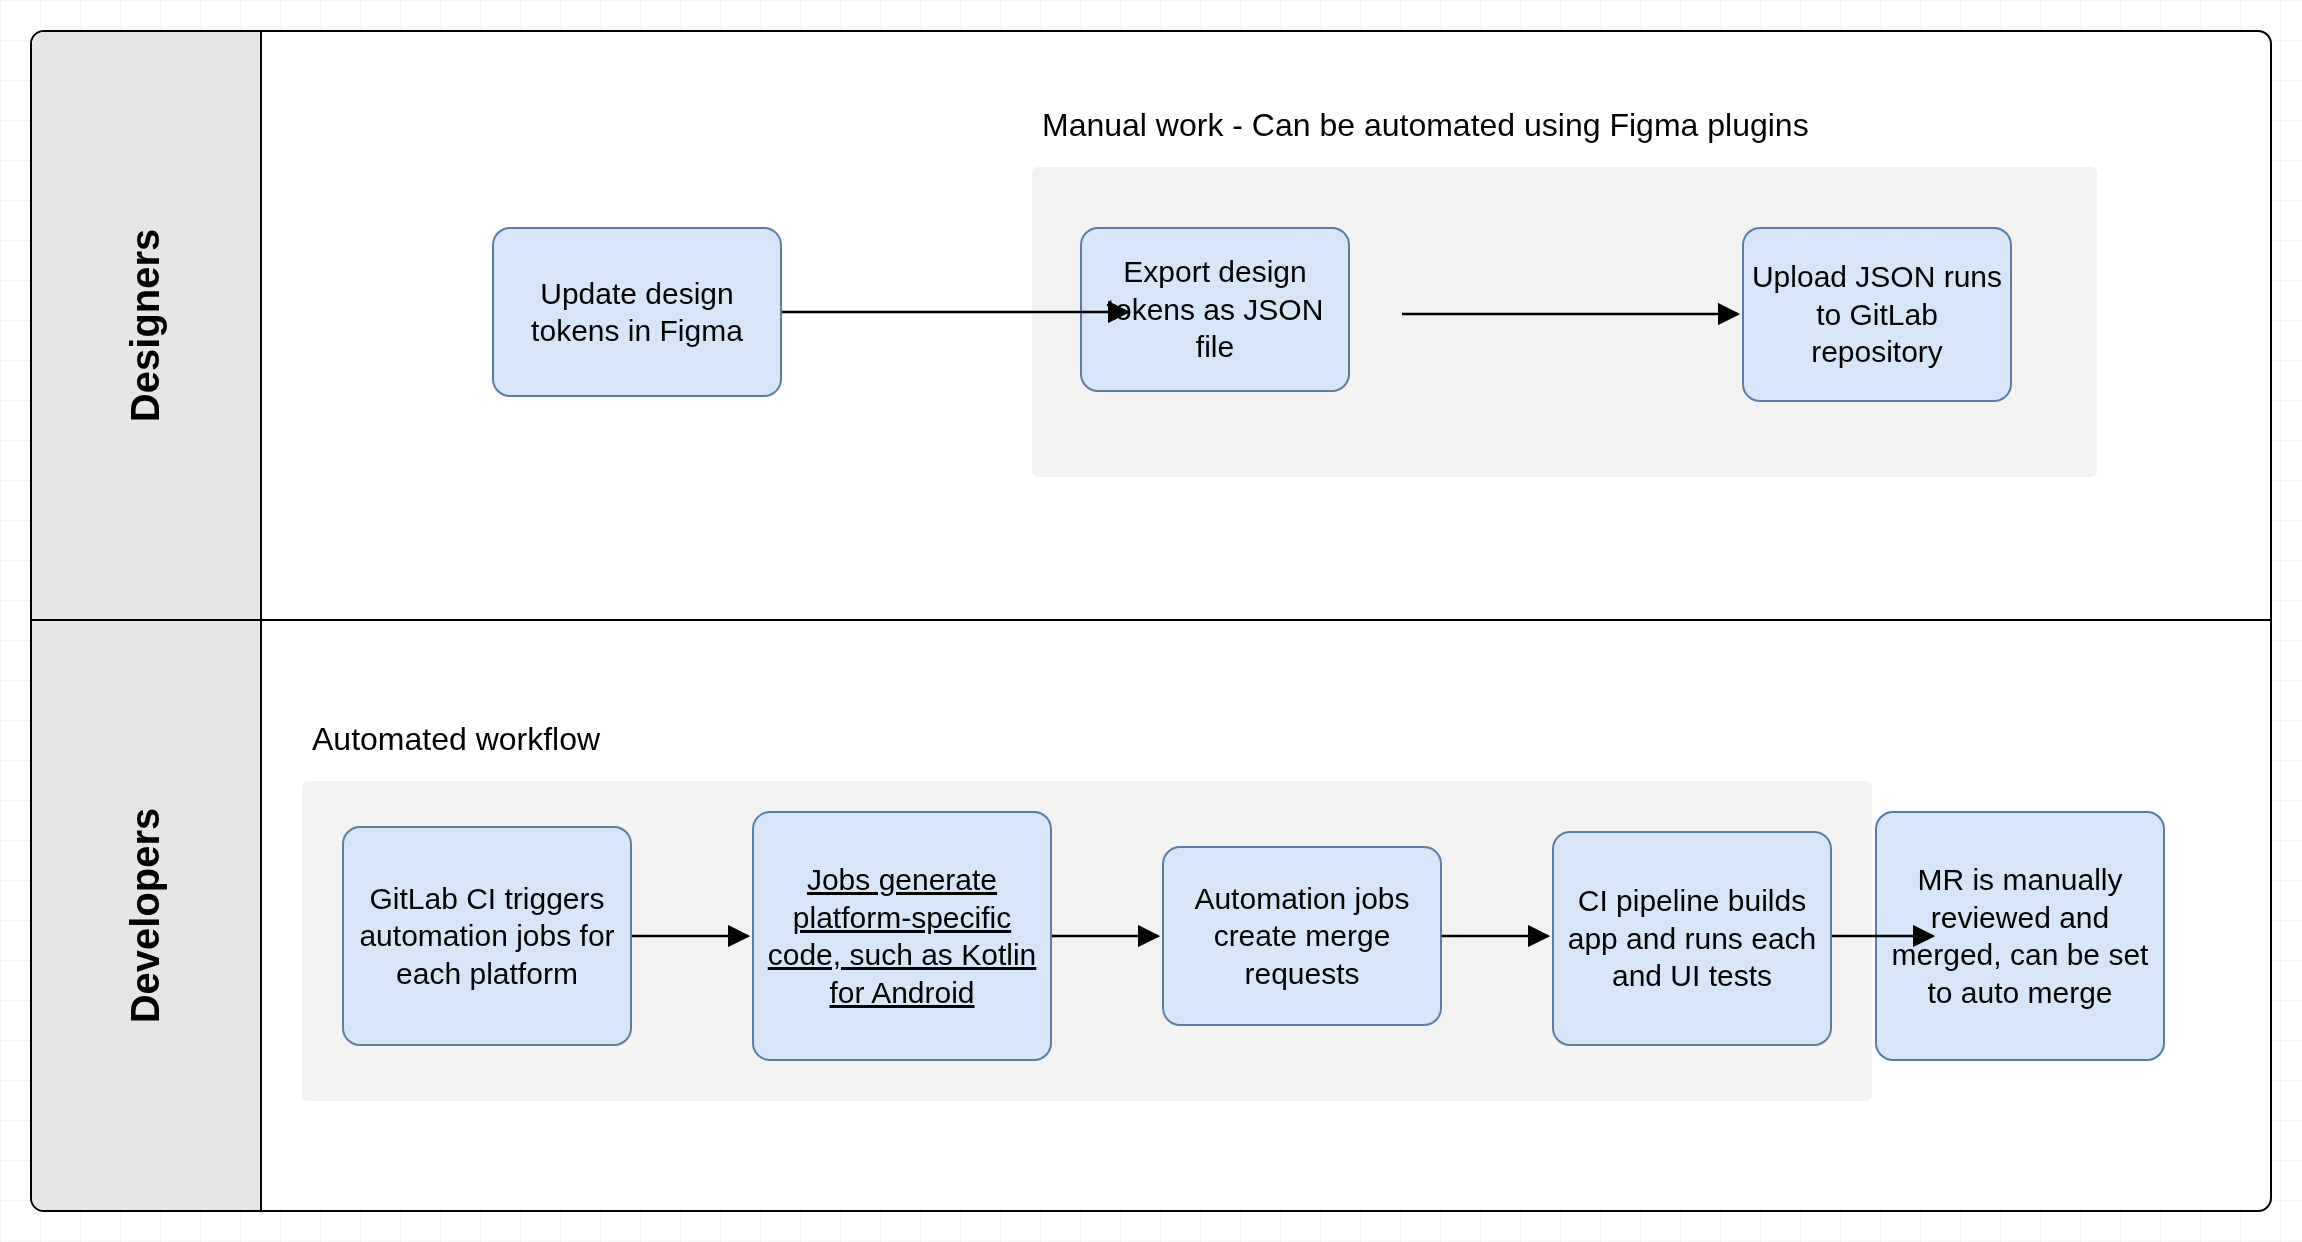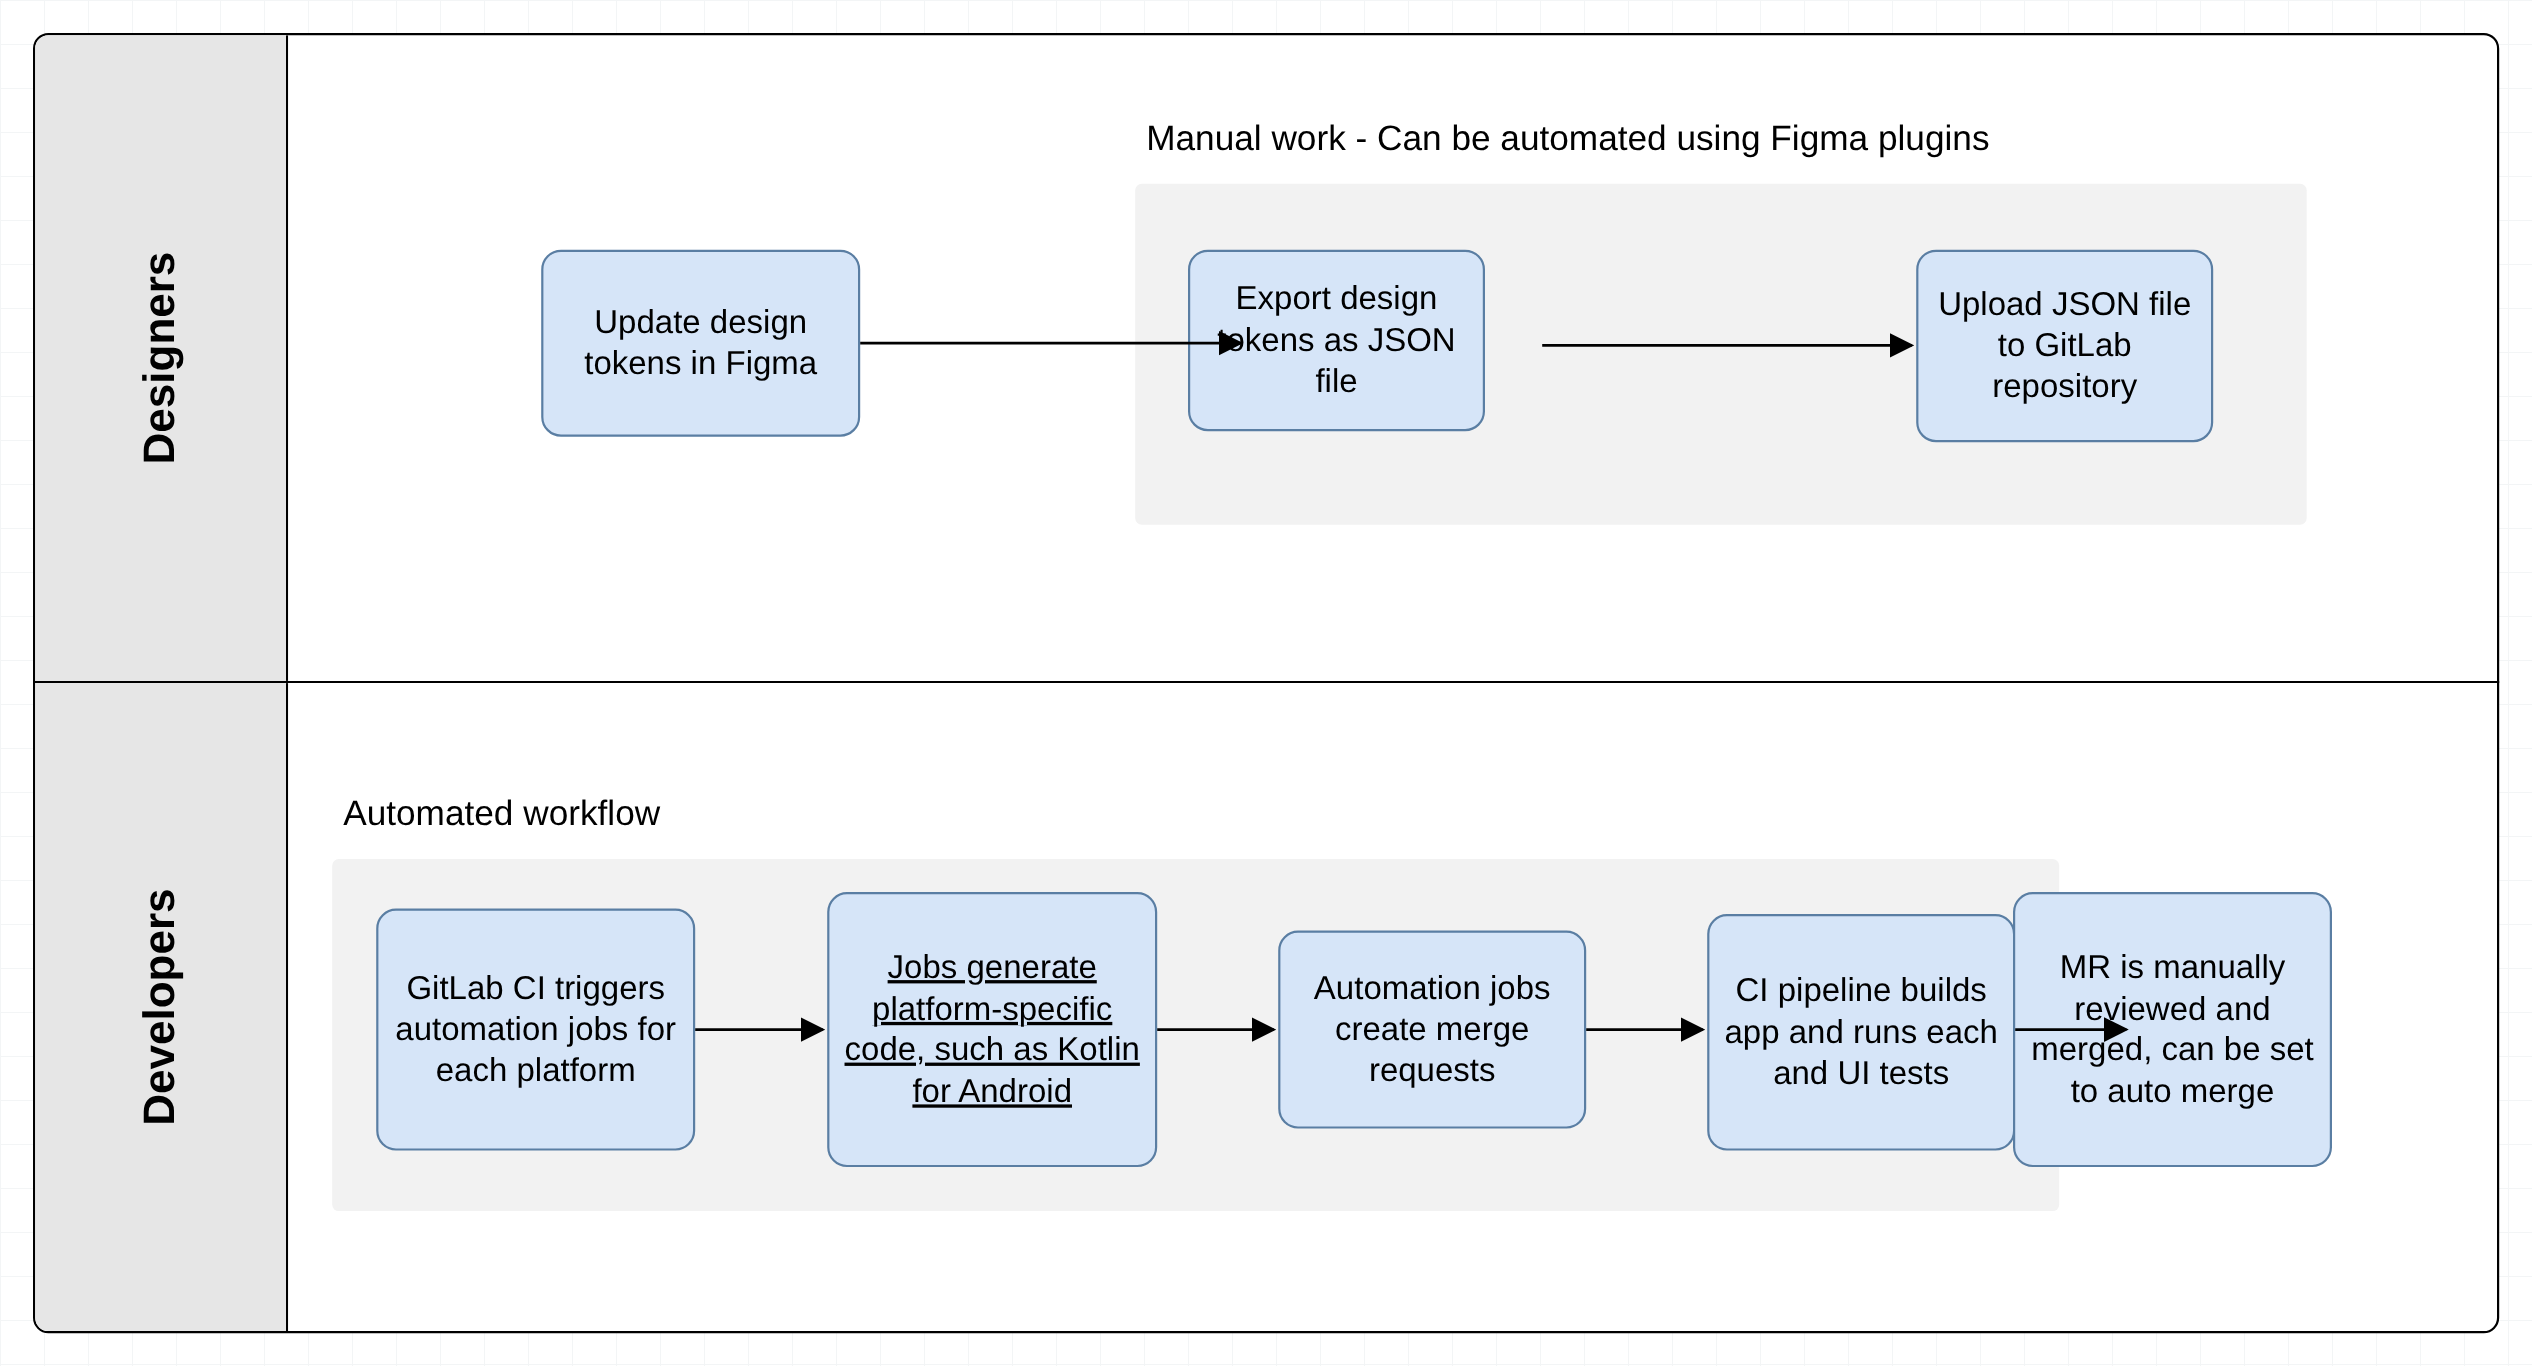--- a/index.html
+++ b/index.html
@@ -114,21 +114,21 @@
     <div class="group-title" style="left:1010px; top:75px;">Manual work - Can be automated using Figma plugins</div>
     <div class="group-box" style="left:1000px; top:135px; width:1065px; height:310px;"></div>
 
     <div class="node" style="left:460px; top:195px; width:290px; height:170px;">
       <span>Update design tokens in Figma</span>
     </div>
     <div class="node" style="left:1048px; top:195px; width:270px; height:165px;">
       <span>Export design tokens as JSON file</span>
     </div>
     <div class="node" style="left:1710px; top:195px; width:270px; height:175px;">
-      <span>Upload JSON file to GitLab repository</span>
+      <span>Upload JSON runs to GitLab repository</span>
     </div>
 
     <svg class="edges">
       <defs>
         <marker id="arrow1" viewBox="0 0 10 10" refX="9" refY="5" markerWidth="9" markerHeight="9" orient="auto-start-reverse">
           <path d="M 0 0 L 10 5 L 0 10 z" fill="#000"></path>
         </marker>
       </defs>
       <line x1="750" y1="280" x2="1096" y2="280" stroke="#000" stroke-width="2.5" marker-end="url(#arrow1)"></line>
       <line x1="1370" y1="282" x2="1706" y2="282" stroke="#000" stroke-width="2.5" marker-end="url(#arrow1)"></line>
@@ -148,21 +148,21 @@
     </div>
     <div class="node" style="left:720px; top:190px; width:300px; height:250px;text-decoration:underline;">
       <span>Jobs generate platform-specific code, such as Kotlin for Android</span>
     </div>
     <div class="node" style="left:1130px; top:225px; width:280px; height:180px;">
       <span>Automation jobs create merge requests</span>
     </div>
     <div class="node" style="left:1520px; top:210px; width:280px; height:215px;">
       <span>CI pipeline builds app and runs each and UI tests</span>
     </div>
-    <div class="node" style="left:1798px; top:190px; width:290px; height:250px;">
+    <div class="node" style="left:1843px; top:190px; width:290px; height:250px;">
       <span>MR is manually reviewed and merged, can be set to auto merge</span>
     </div>
 
     <svg class="edges">
       <defs>
         <marker id="arrow2" viewBox="0 0 10 10" refX="9" refY="5" markerWidth="9" markerHeight="9" orient="auto-start-reverse">
           <path d="M 0 0 L 10 5 L 0 10 z" fill="#000"></path>
         </marker>
       </defs>
       <line x1="600" y1="315" x2="716" y2="315" stroke="#000" stroke-width="2.5" marker-end="url(#arrow2)"></line>

